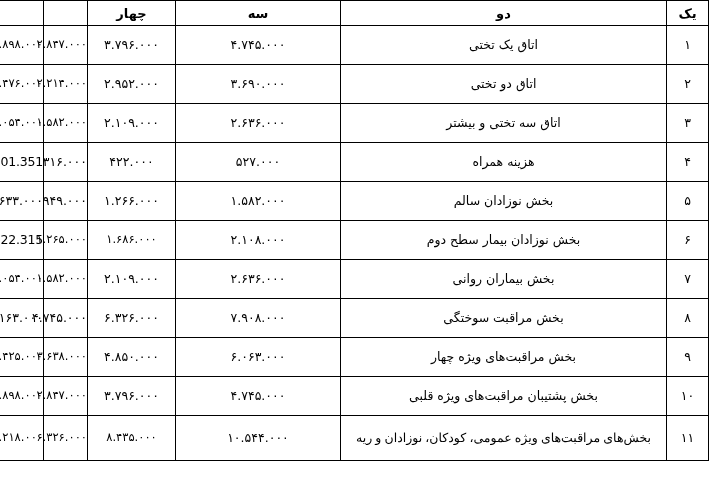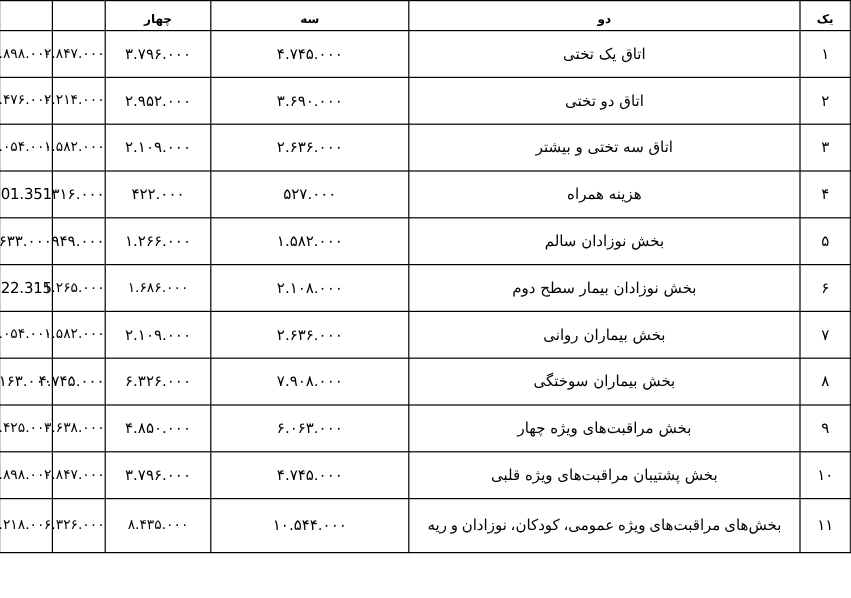--- a/index.html
+++ b/index.html
@@ -40,21 +40,21 @@
     text-align: center;
     vertical-align: middle;
     font-size: 12.5px;
     line-height: 1.35;
     height: 38px;
     background: #ffffff;
   }
   table.rate-table thead th {
     height: 28px;
     font-weight: bold;
-    font-size: 10px;
+    font-size: 13px;
   }
   
   table.rate-table thead tr.header-row th {
     height: 22px;
     padding-bottom: 2px;
     vertical-align: bottom;
   }
   td.label-cell {
     font-size: 12.5px;
     padding: 0 8px;
@@ -154,21 +154,21 @@
       <tr>
         <td class="num-cell">۷</td>
         <td class="label-cell">بخش بیماران روانی</td>
         <td class="money">۲.۶۳۶.۰۰۰</td>
         <td class="money">۲.۱۰۹.۰۰۰</td>
         <td class="money tight">۱.۵۸۲.۰۰۰</td>
         <td class="money tight">۱.۰۵۴.۰۰۰</td>
       </tr>
       <tr>
         <td class="num-cell">۸</td>
-        <td class="label-cell">بخش بیماران سوختگی</td>
+        <td class="label-cell">بخش مراقبت سوختگی</td>
         <td class="money">۷.۹۰۸.۰۰۰</td>
         <td class="money">۶.۳۲۶.۰۰۰</td>
         <td class="money">۴.۷۴۵.۰۰۰</td>
         <td class="money">۳.۱۶۳.۰۰۰</td>
       </tr>
       <tr>
         <td class="num-cell">۹</td>
         <td class="label-cell">بخش مراقبت‌های ویژه چهار</td>
         <td class="money">۶.۰۶۳.۰۰۰</td>
         <td class="money">۴.۸۵۰.۰۰۰</td>

